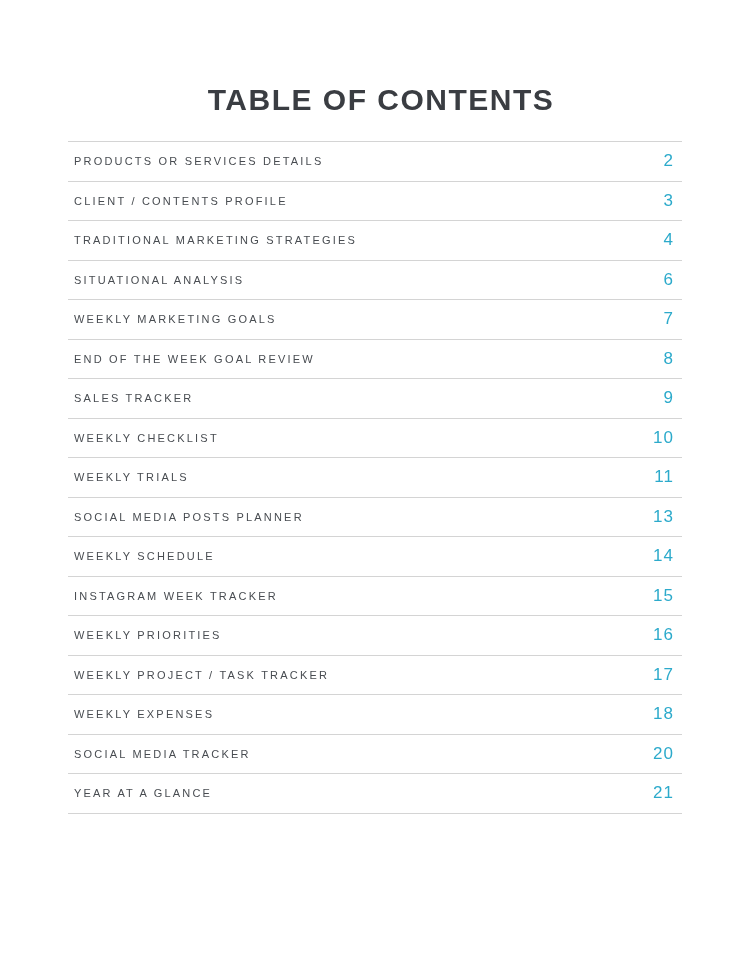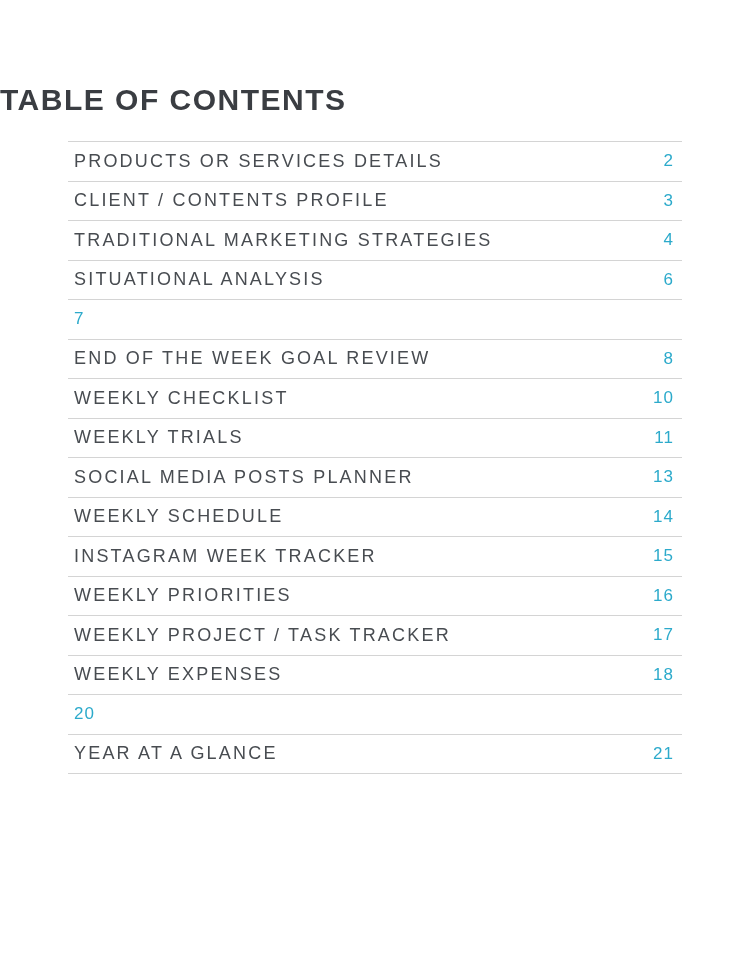--- a/index.html
+++ b/index.html
@@ -11,40 +11,42 @@
     overflow: hidden;
   }
   .page {
     position: relative;
     width: 750px;
     height: 970px;
     background: #ffffff;
   }
   .page-title {
     margin-top: 84px;
+    text-align: center;
     font-size: 30px;
     line-height: 32px;
     font-weight: 800;
     letter-spacing: 1.5px;
     color: #3a3d42;
+    margin-left: 12px;
   }
   .toc {
     margin: 25px 68px 0 68px;
     border-top: 1px solid #d4d4d4;
   }
   .toc-row {
     height: 39.5px;
     border-bottom: 1px solid #d4d4d4;
     display: flex;
     align-items: center;
     justify-content: space-between;
     padding: 0 8px 0 6px;
   }
   .toc-label {
-    font-size: 18px;
+    font-size: 11px;
     font-weight: 500;
     letter-spacing: 2.2px;
     color: #484c51;
     white-space: nowrap;
   }
   .toc-page-num {
     font-size: 17px;
     font-weight: 500;
     letter-spacing: 1px;
     color: #2caacb;
@@ -73,28 +75,33 @@
         <span class="toc-page-num">4</span>
       </div>
 
 
       <div class="toc-row">
         <span class="toc-label">SITUATIONAL ANALYSIS</span>
         <span class="toc-page-num">6</span>
       </div>
 
       <div class="toc-row">
+        <span class="toc-label">WEEKLY MARKETING GOALS</span>
         <span class="toc-page-num">7</span>
       </div>
 
       <div class="toc-row">
         <span class="toc-label">END OF THE WEEK GOAL REVIEW</span>
         <span class="toc-page-num">8</span>
       </div>
 
+      <div class="toc-row">
+        <span class="toc-label">SALES TRACKER</span>
+        <span class="toc-page-num">9</span>
+      </div>
 
       <div class="toc-row">
         <span class="toc-label">WEEKLY CHECKLIST</span>
         <span class="toc-page-num">10</span>
       </div>
 
       <div class="toc-row">
         <span class="toc-label">WEEKLY TRIALS</span>
         <span class="toc-page-num">11</span>
       </div>
@@ -125,20 +132,21 @@
         <span class="toc-page-num">17</span>
       </div>
 
       <div class="toc-row">
         <span class="toc-label">WEEKLY EXPENSES</span>
         <span class="toc-page-num">18</span>
       </div>
 
 
       <div class="toc-row">
+        <span class="toc-label">SOCIAL MEDIA TRACKER</span>
         <span class="toc-page-num">20</span>
       </div>
 
       <div class="toc-row">
         <span class="toc-label">YEAR AT A GLANCE</span>
         <span class="toc-page-num">21</span>
       </div>
     </div>
 </div>
 

